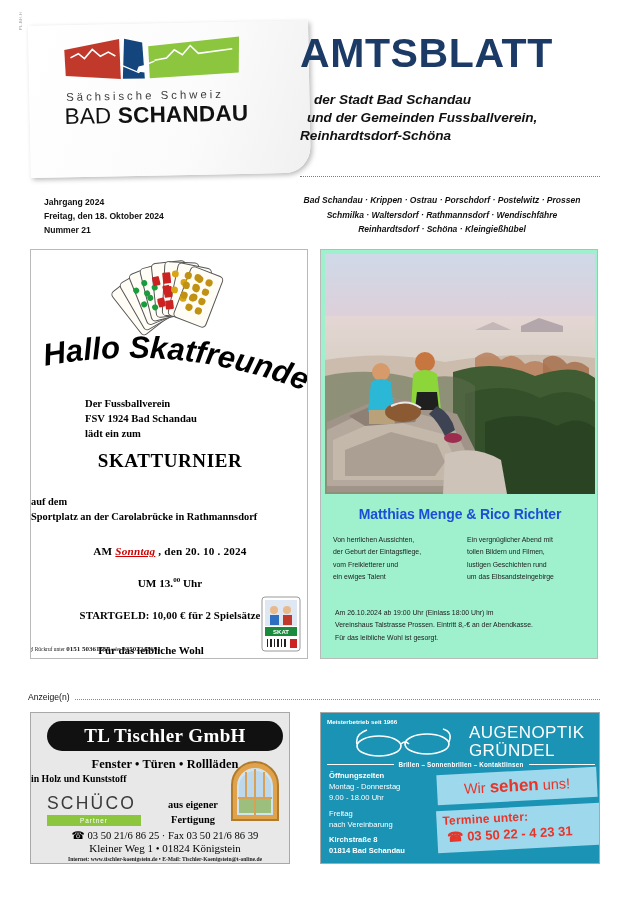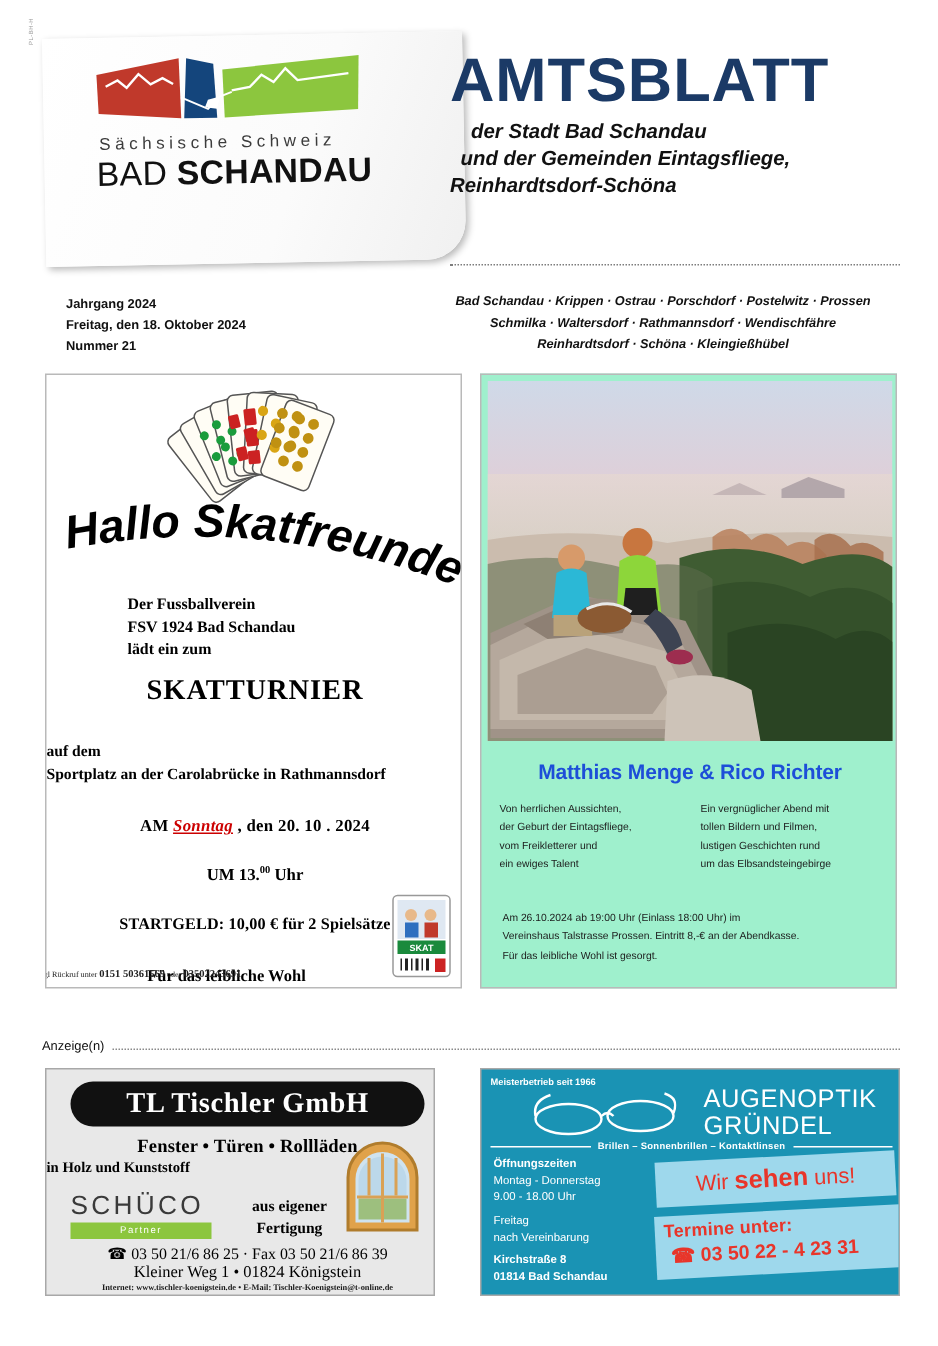--- a/index.html
+++ b/index.html
@@ -79,21 +79,21 @@
     letter-spacing: .6px;
     line-height: 1;
     margin: 0;
   }
   .subtitle {
     font-size: 13.6px;
     font-weight: 700;
     font-style: italic;
     color: #111;
     line-height: 1.32;
-    margin: 5px 0 0 0;
+    margin: 17px 0 0 0;
   }
   .subtitle div:nth-child(1){ padding-left: 14px; }
   .subtitle div:nth-child(2){ padding-left: 7px; }
 
   .dotline {
     position: absolute;
     left: 300px; top: 176px;
     width: 300px;
     border-top: 1.4px dotted #7d7d7d;
   }
@@ -470,21 +470,21 @@
       <polygon points="76,32 84,30 82,38 74,37" fill="#ffffff"></polygon>
     </svg>
     <div class="logo-sub">Sächsische Schweiz</div>
     <div class="logo-main"><span>BAD </span><b>SCHANDAU</b></div>
   </div>
 
   <div class="title-block">
     <div class="amtsblatt">AMTSBLATT</div>
     <div class="subtitle">
       <div>der Stadt Bad Schandau</div>
-      <div>und der Gemeinden Eintagsfliege,</div>
+      <div>und der Gemeinden Fussballverein,</div>
       <div>Reinhardtsdorf-Schöna</div>
     </div>
   </div>
   <div class="dotline"></div>
 </div>
 
 <div class="issue-info">
   <div>Jahrgang 2024</div>
   <div>Freitag, den 18. Oktober 2024</div>
   <div>Nummer 21</div>

